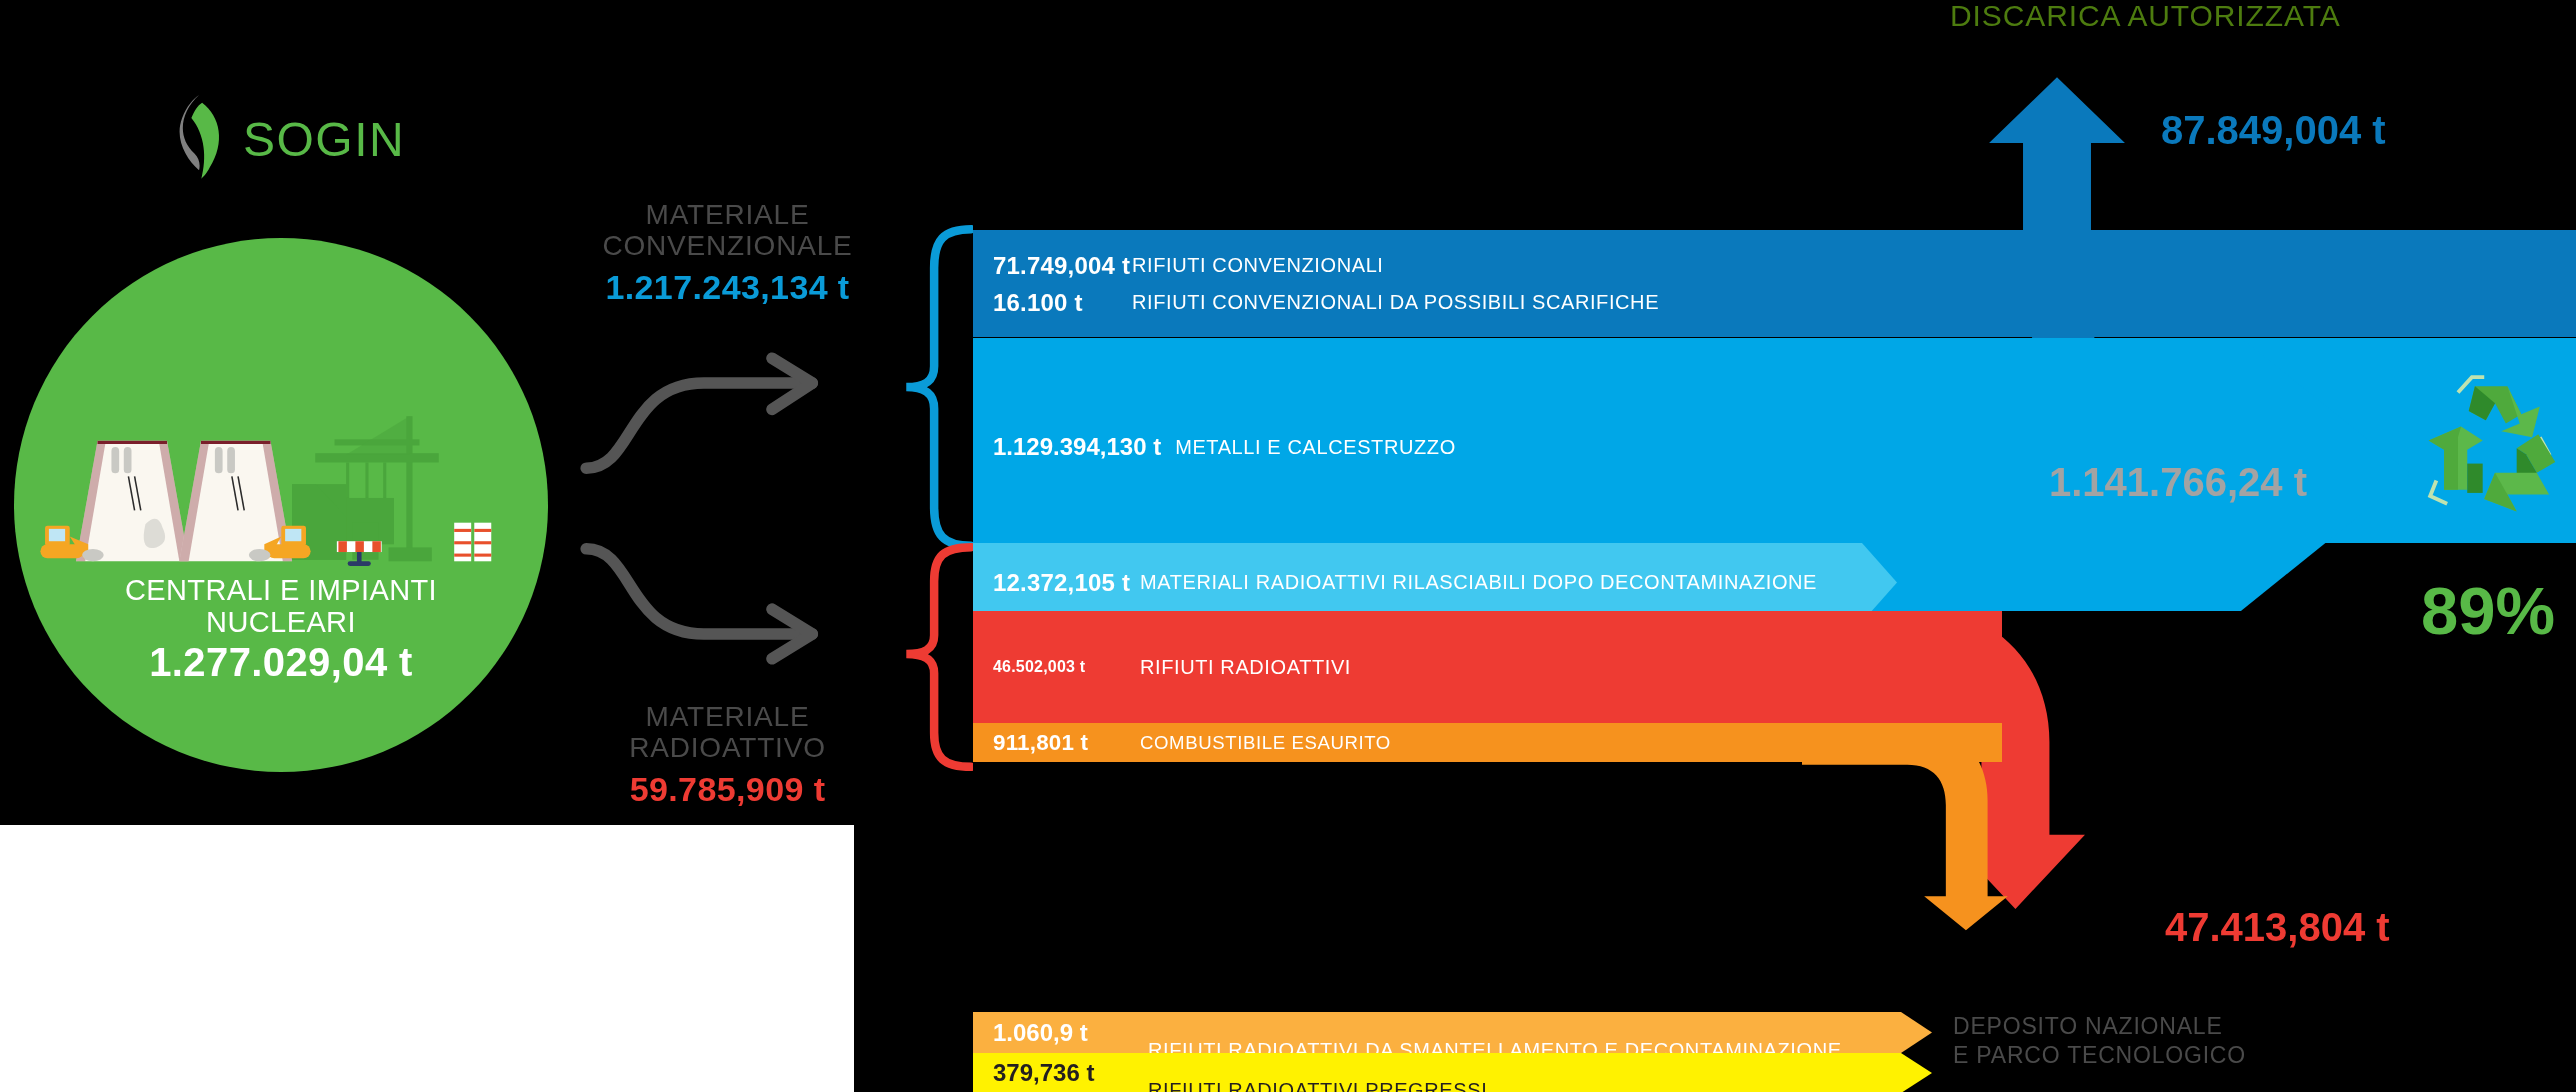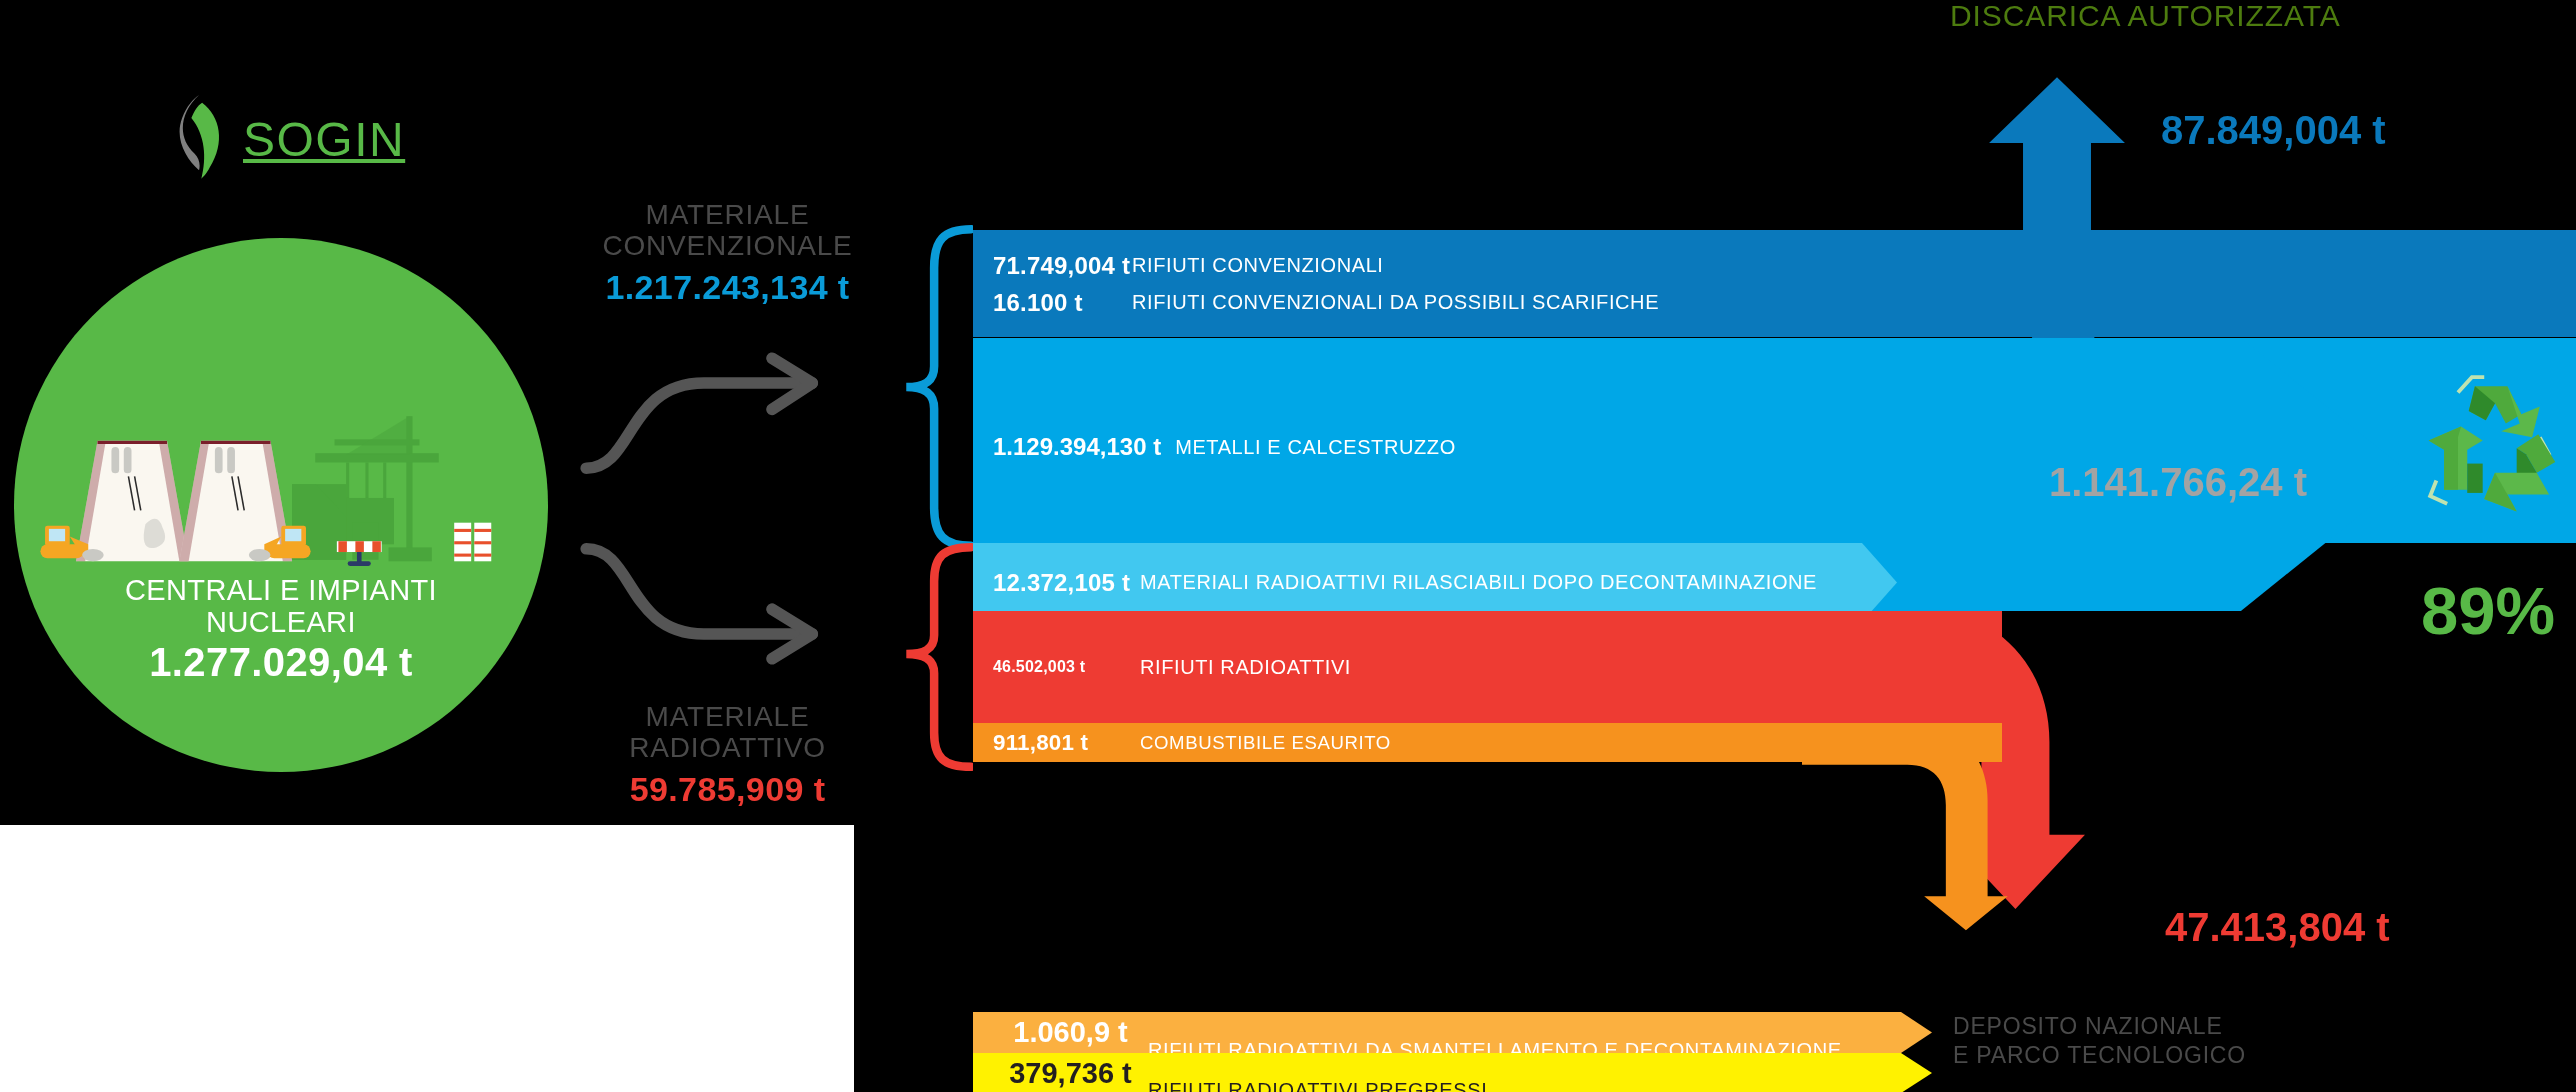--- a/index.html
+++ b/index.html
@@ -18,21 +18,21 @@
   .white-cut {
     position:absolute; background:#ffffff;
   }
 
   
   .logo { position:absolute; left:176px; top:93px; width:232px; height:93px; }
   .logo-mark { position:absolute; left:0; top:0; width:63px; height:87px; }
   .logo-text {
     position:absolute; left:67px; top:18.6px;
     font-size:48px; letter-spacing:1.5px;
-    color:#58b947; font-weight:400;text-decoration:underline;
+    color:#58b947; font-weight:400;
   }
 
   
   .green-circle {
     position:absolute; left:14px; top:238px;
     width:534px; height:534px;
     border-radius:50%;
     background:#58b947;
     overflow:hidden;
   }
@@ -149,21 +149,21 @@
     position:absolute; left:1953px; top:1012px;
     color:#4a4a4a; font-size:23px; line-height:1.25; letter-spacing:0.8px;
   }
 
   
   .chev {
     position:absolute; left:973px;
     display:flex; align-items:center;
     clip-path:polygon(0 0, calc(100% - 31px) 0, 100% 50%, calc(100% - 31px) 100%, 0 100%);
   }
-  .chev .amt { color:#ffffff; font-weight:bold; margin-left:20px; width:155px; font-size:29px;text-align:center; }
+  .chev .amt { color:#ffffff; font-weight:bold; margin-left:20px; width:155px; font-size:24px; }
   .chev .desc { color:#ffffff; font-size:20px; letter-spacing:0.6px; white-space:nowrap;margin-top:35px; }
   #chev-smant { top:1012px; height:41px; width:959px; background:#fbb040; }
   #chev-pregr { top:1053px; height:40px; width:959px; background:#fff200; }
   #chev-pregr .amt { color:#231f20; }
   #chev-pregr .desc { color:#231f20; }
 
   .recycle-icon { position:absolute; left:2424px; top:363px; width:139px; height:178px; }
 </style>
 </head>
 <body>

